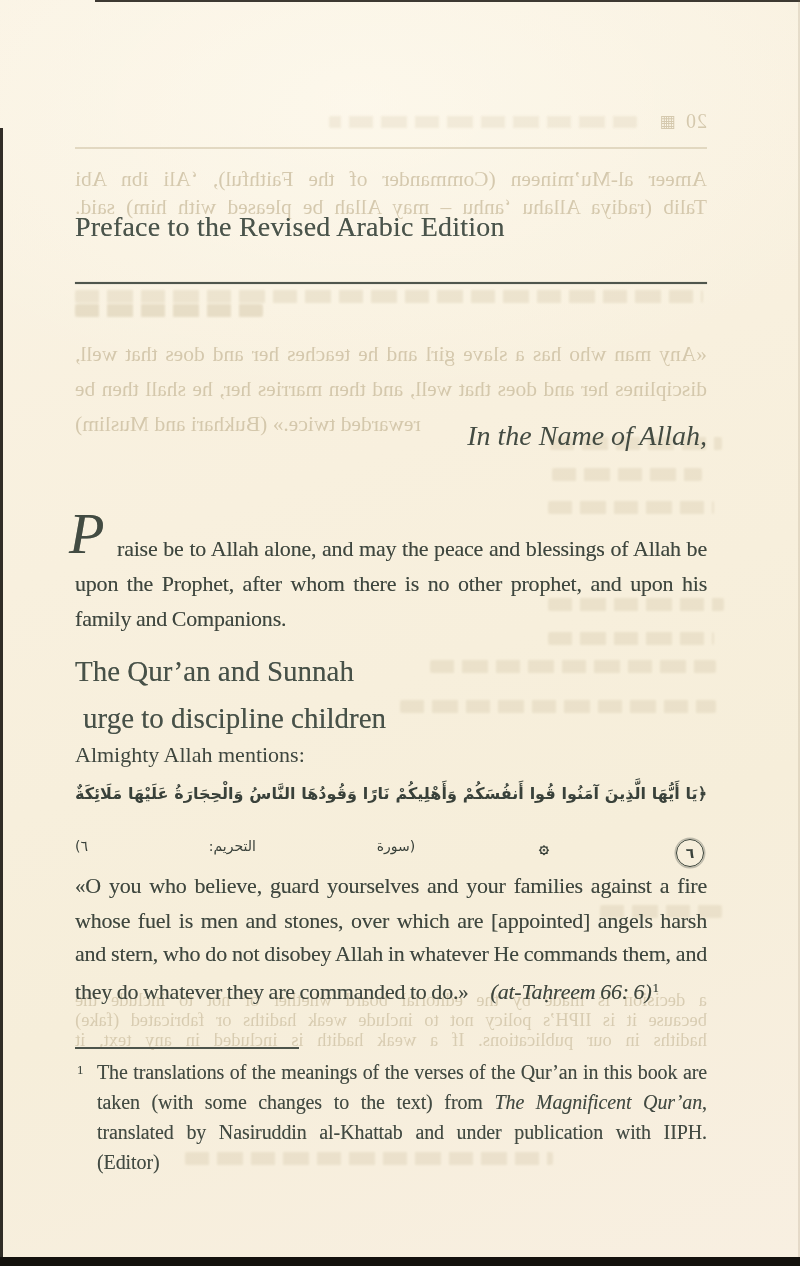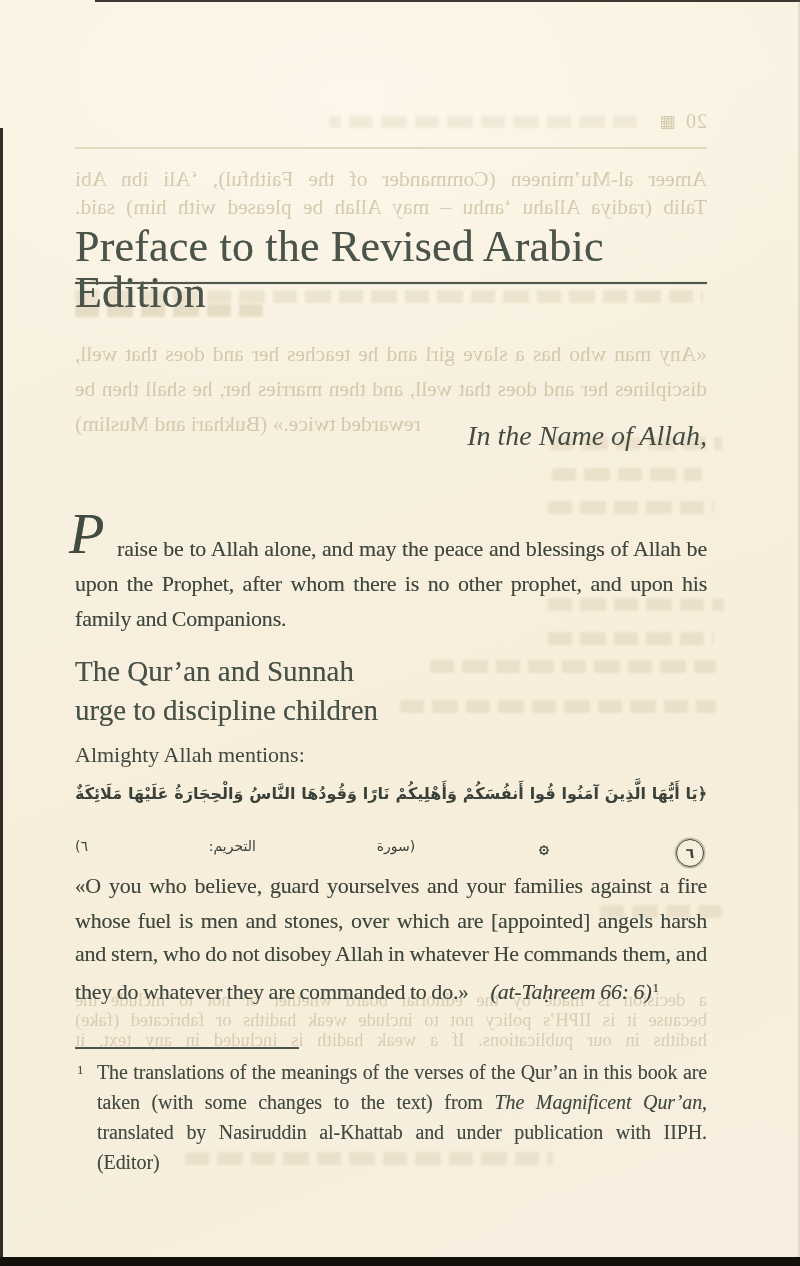--- a/index.html
+++ b/index.html
@@ -21,21 +21,21 @@
   .edge-left{left:0;top:128px;bottom:0;width:3px;opacity:.9;}
   .edge-bottom{left:0;right:0;bottom:0;height:5px;background:#14110d;}
   .edge-right{left:auto;right:0;top:0;bottom:0;width:2px;background:rgba(120,100,70,.15);}
 
   
   .ink{color:#3f473f;}
   .abs{position:absolute;}
   .col{left:75px;width:632px;}
 
   .title{
-    top:224px;font-size:44px;line-height:46px;color:#4a544b;
+    top:204px;font-size:28px;line-height:46px;color:#4a544b;
     letter-spacing:.2px;text-shadow:0 0 .5px rgba(74,84,75,.6);
   }
   .title-rule{top:282px;height:2px;background:#4f564d;box-shadow:0 0 1px rgba(79,86,77,.7);}
 
   .basmala{font-style:italic;font-size:28px;text-align:right;color:#434b42;}
   .basmala-1{top:420px;}
   .basmala-2{top:461px;}
 
   .body-par{
     font-size:22px;line-height:35px;text-align:justify;color:#3e463e;
@@ -142,21 +142,21 @@
   <h1 class="abs col ink title" style="margin:0;font-weight:normal;">Preface to the Revised Arabic Edition</h1>
   <div class="abs col title-rule"></div>
 
   <div class="abs col basmala basmala-1">In the Name of Allah,</div>
 
   <div class="abs col body-par opening">
     <span class="dropcap">P</span><span>raise be to Allah alone, and may the peace and blessings of Allah be upon the Prophet, after whom there is no other prophet, and upon his family and Companions.</span>
   </div>
 
   <h2 class="abs col section-h section-h1" style="margin:0;font-weight:normal;">The Qur’an and Sunnah</h2>
-  <h2 class="abs col section-h section-h2" style="margin:0;font-weight:normal;">urge to discipline children</h2>
+  <h2 class="abs col section-h section-h2" style="margin:8px;font-weight:normal;">urge to discipline children</h2>
 
   <div class="abs col lead-in">Almighty Allah mentions:</div>
 
   <div class="abs col arabic arabic-1">﴿يَا أَيُّهَا الَّذِينَ آمَنُوا قُوا أَنفُسَكُمْ وَأَهْلِيكُمْ نَارًا وَقُودُهَا النَّاسُ وَالْحِجَارَةُ عَلَيْهَا مَلَائِكَةٌ</div>
 
   <div class="abs col arabic arabic-2">
     <span class="medallion">
         <span>٦</span>
       </span>
     <span class="ayah-ornament">۞</span>

